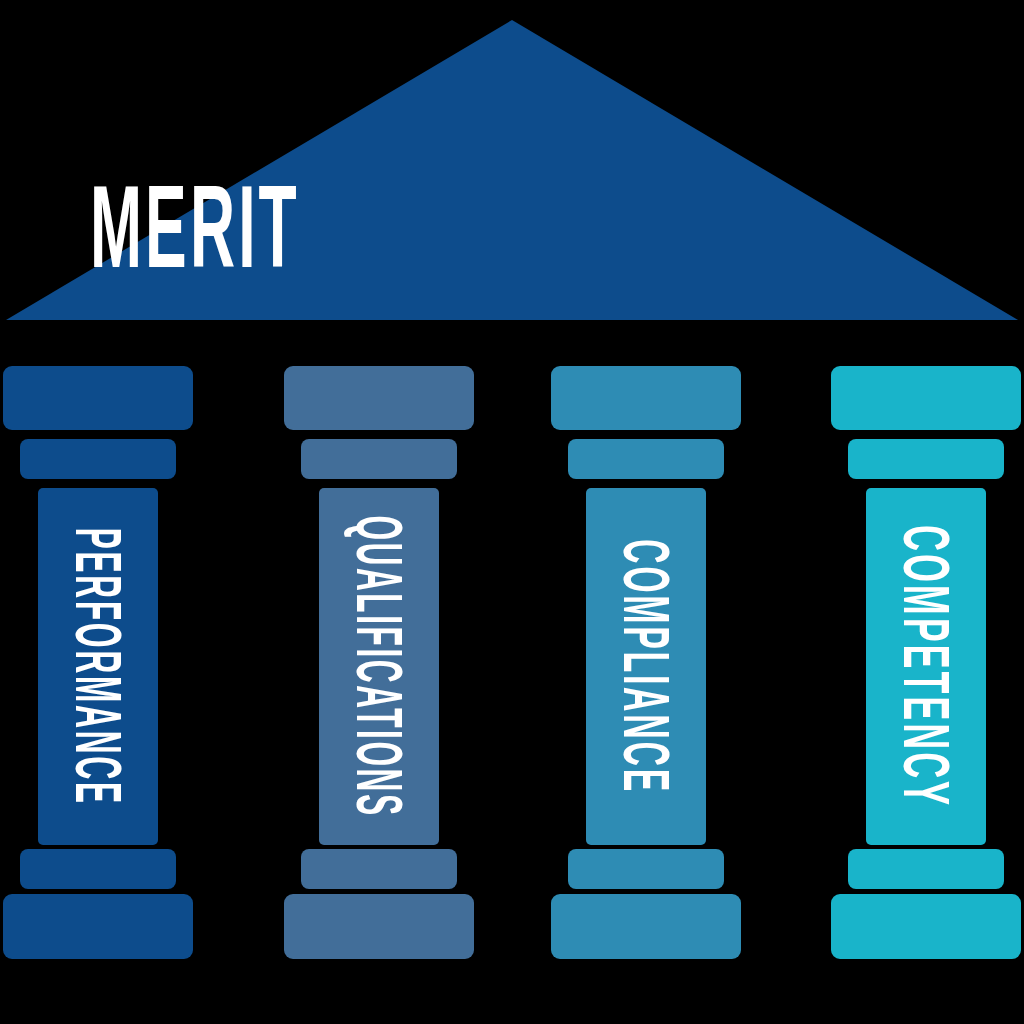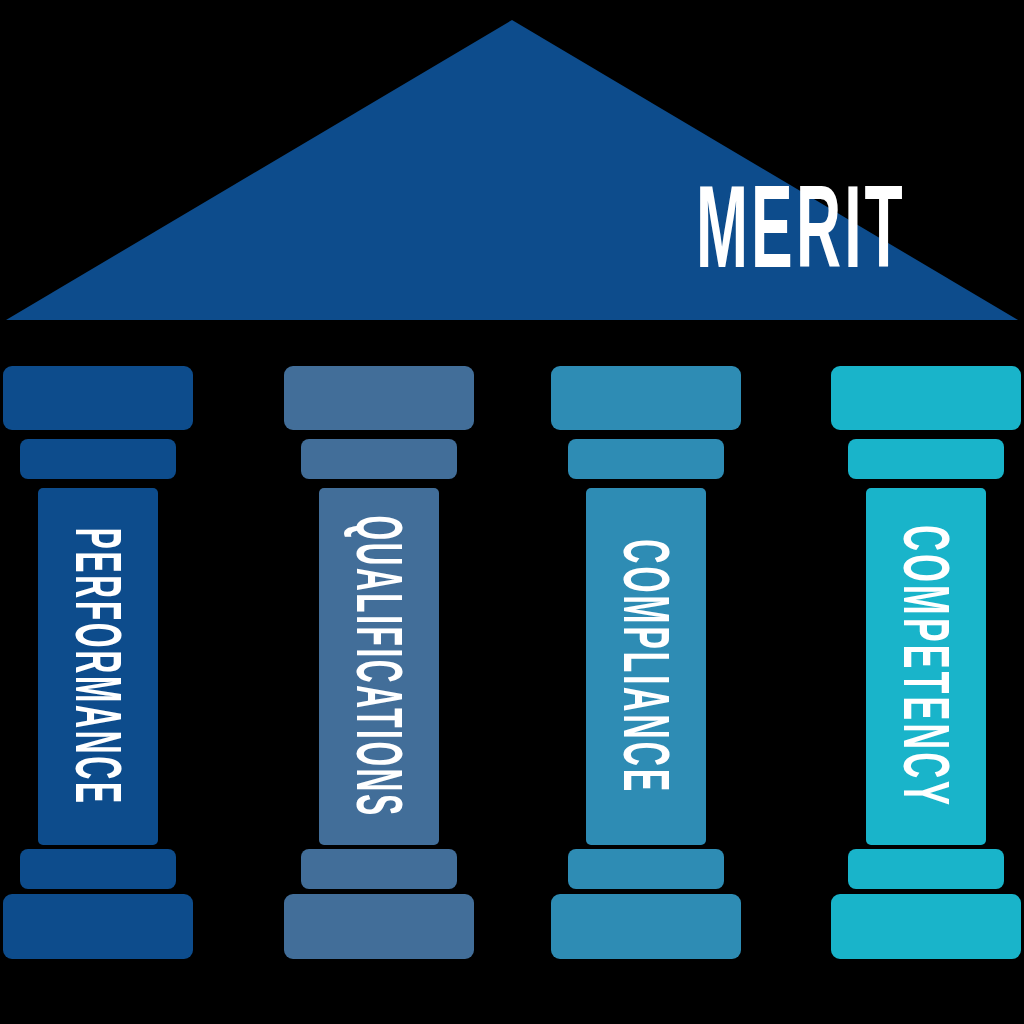--- a/index.html
+++ b/index.html
@@ -11,21 +11,21 @@
     font-family:"Liberation Sans",sans-serif;
   }
   .pediment{
     position:absolute;left:6px;top:20px;
     width:1012px;height:300px;
     background:var(--c,#0d4c8c);
     clip-path:polygon(50% 0%,100% 100%,0% 100%);
   }
   .pediment-label-row{
     position:absolute;left:0;top:169px;width:996px;
-    text-align:right;
+    text-align:left;
   }
   .fit-text{
     display:inline-block;
     line-height:1;
     font-weight:bold;
     color:var(--text,#fff);
     white-space:nowrap;
   }
   .merit-text{
     font-size:116px;

